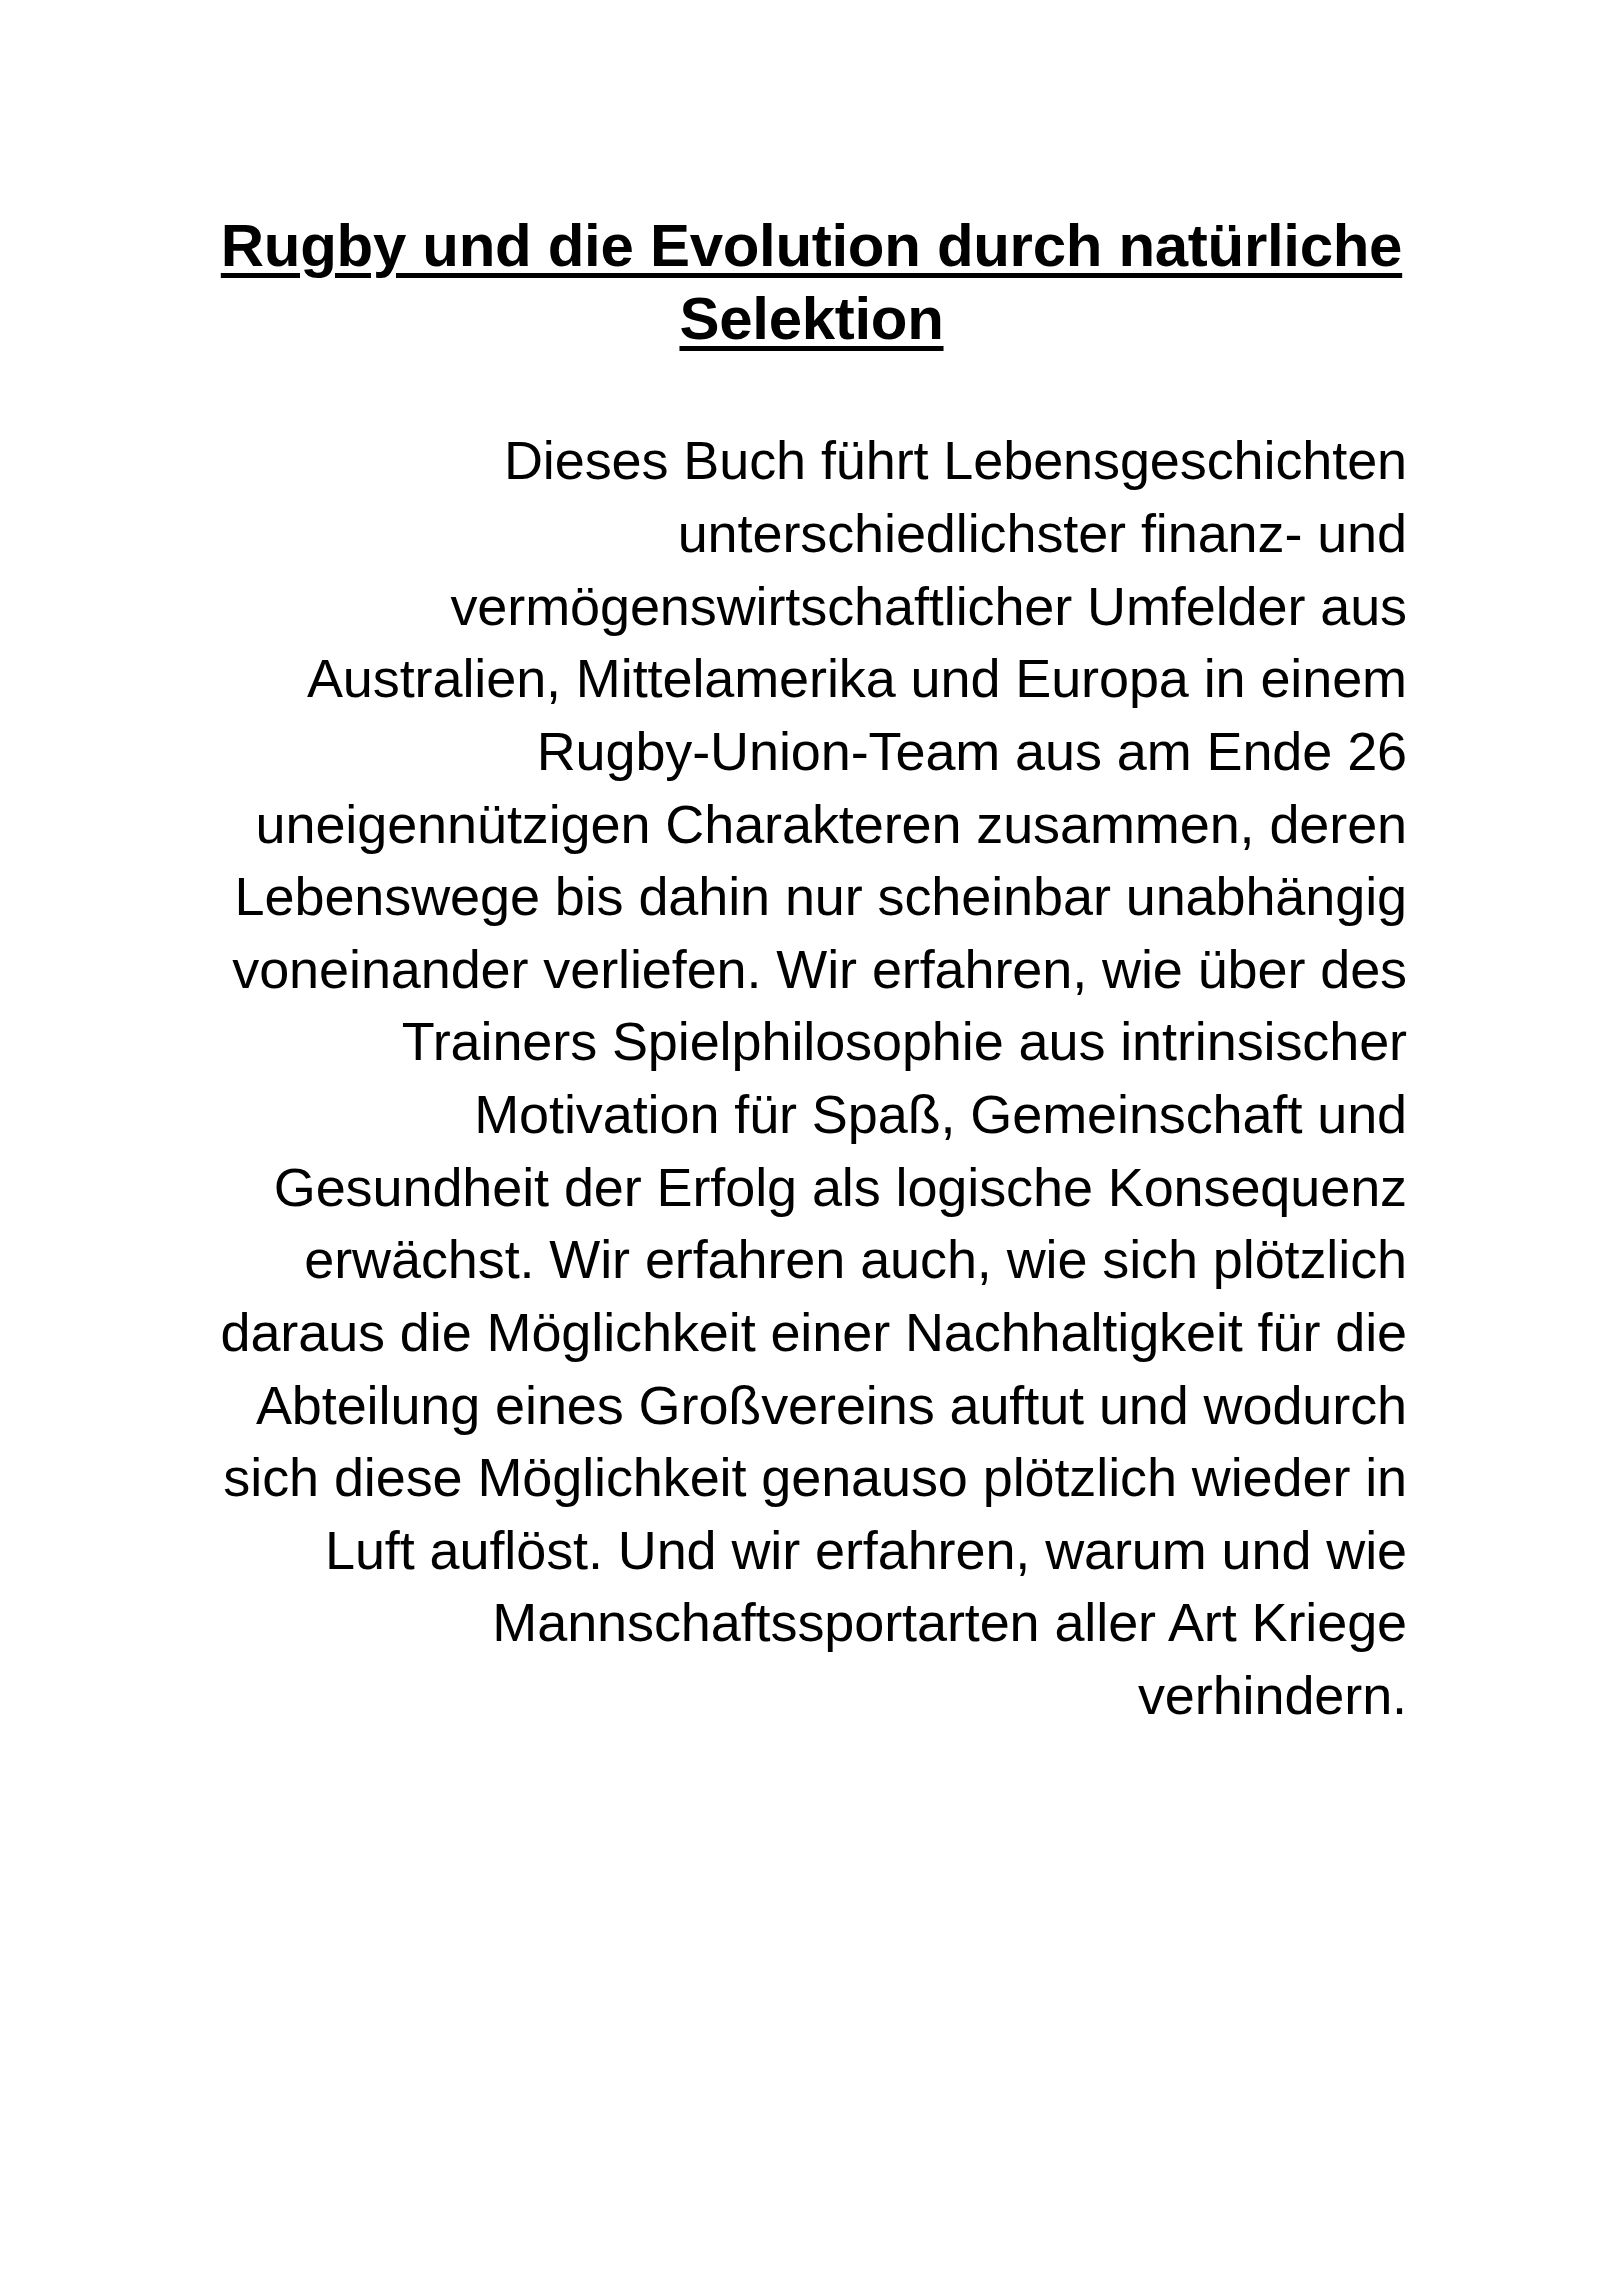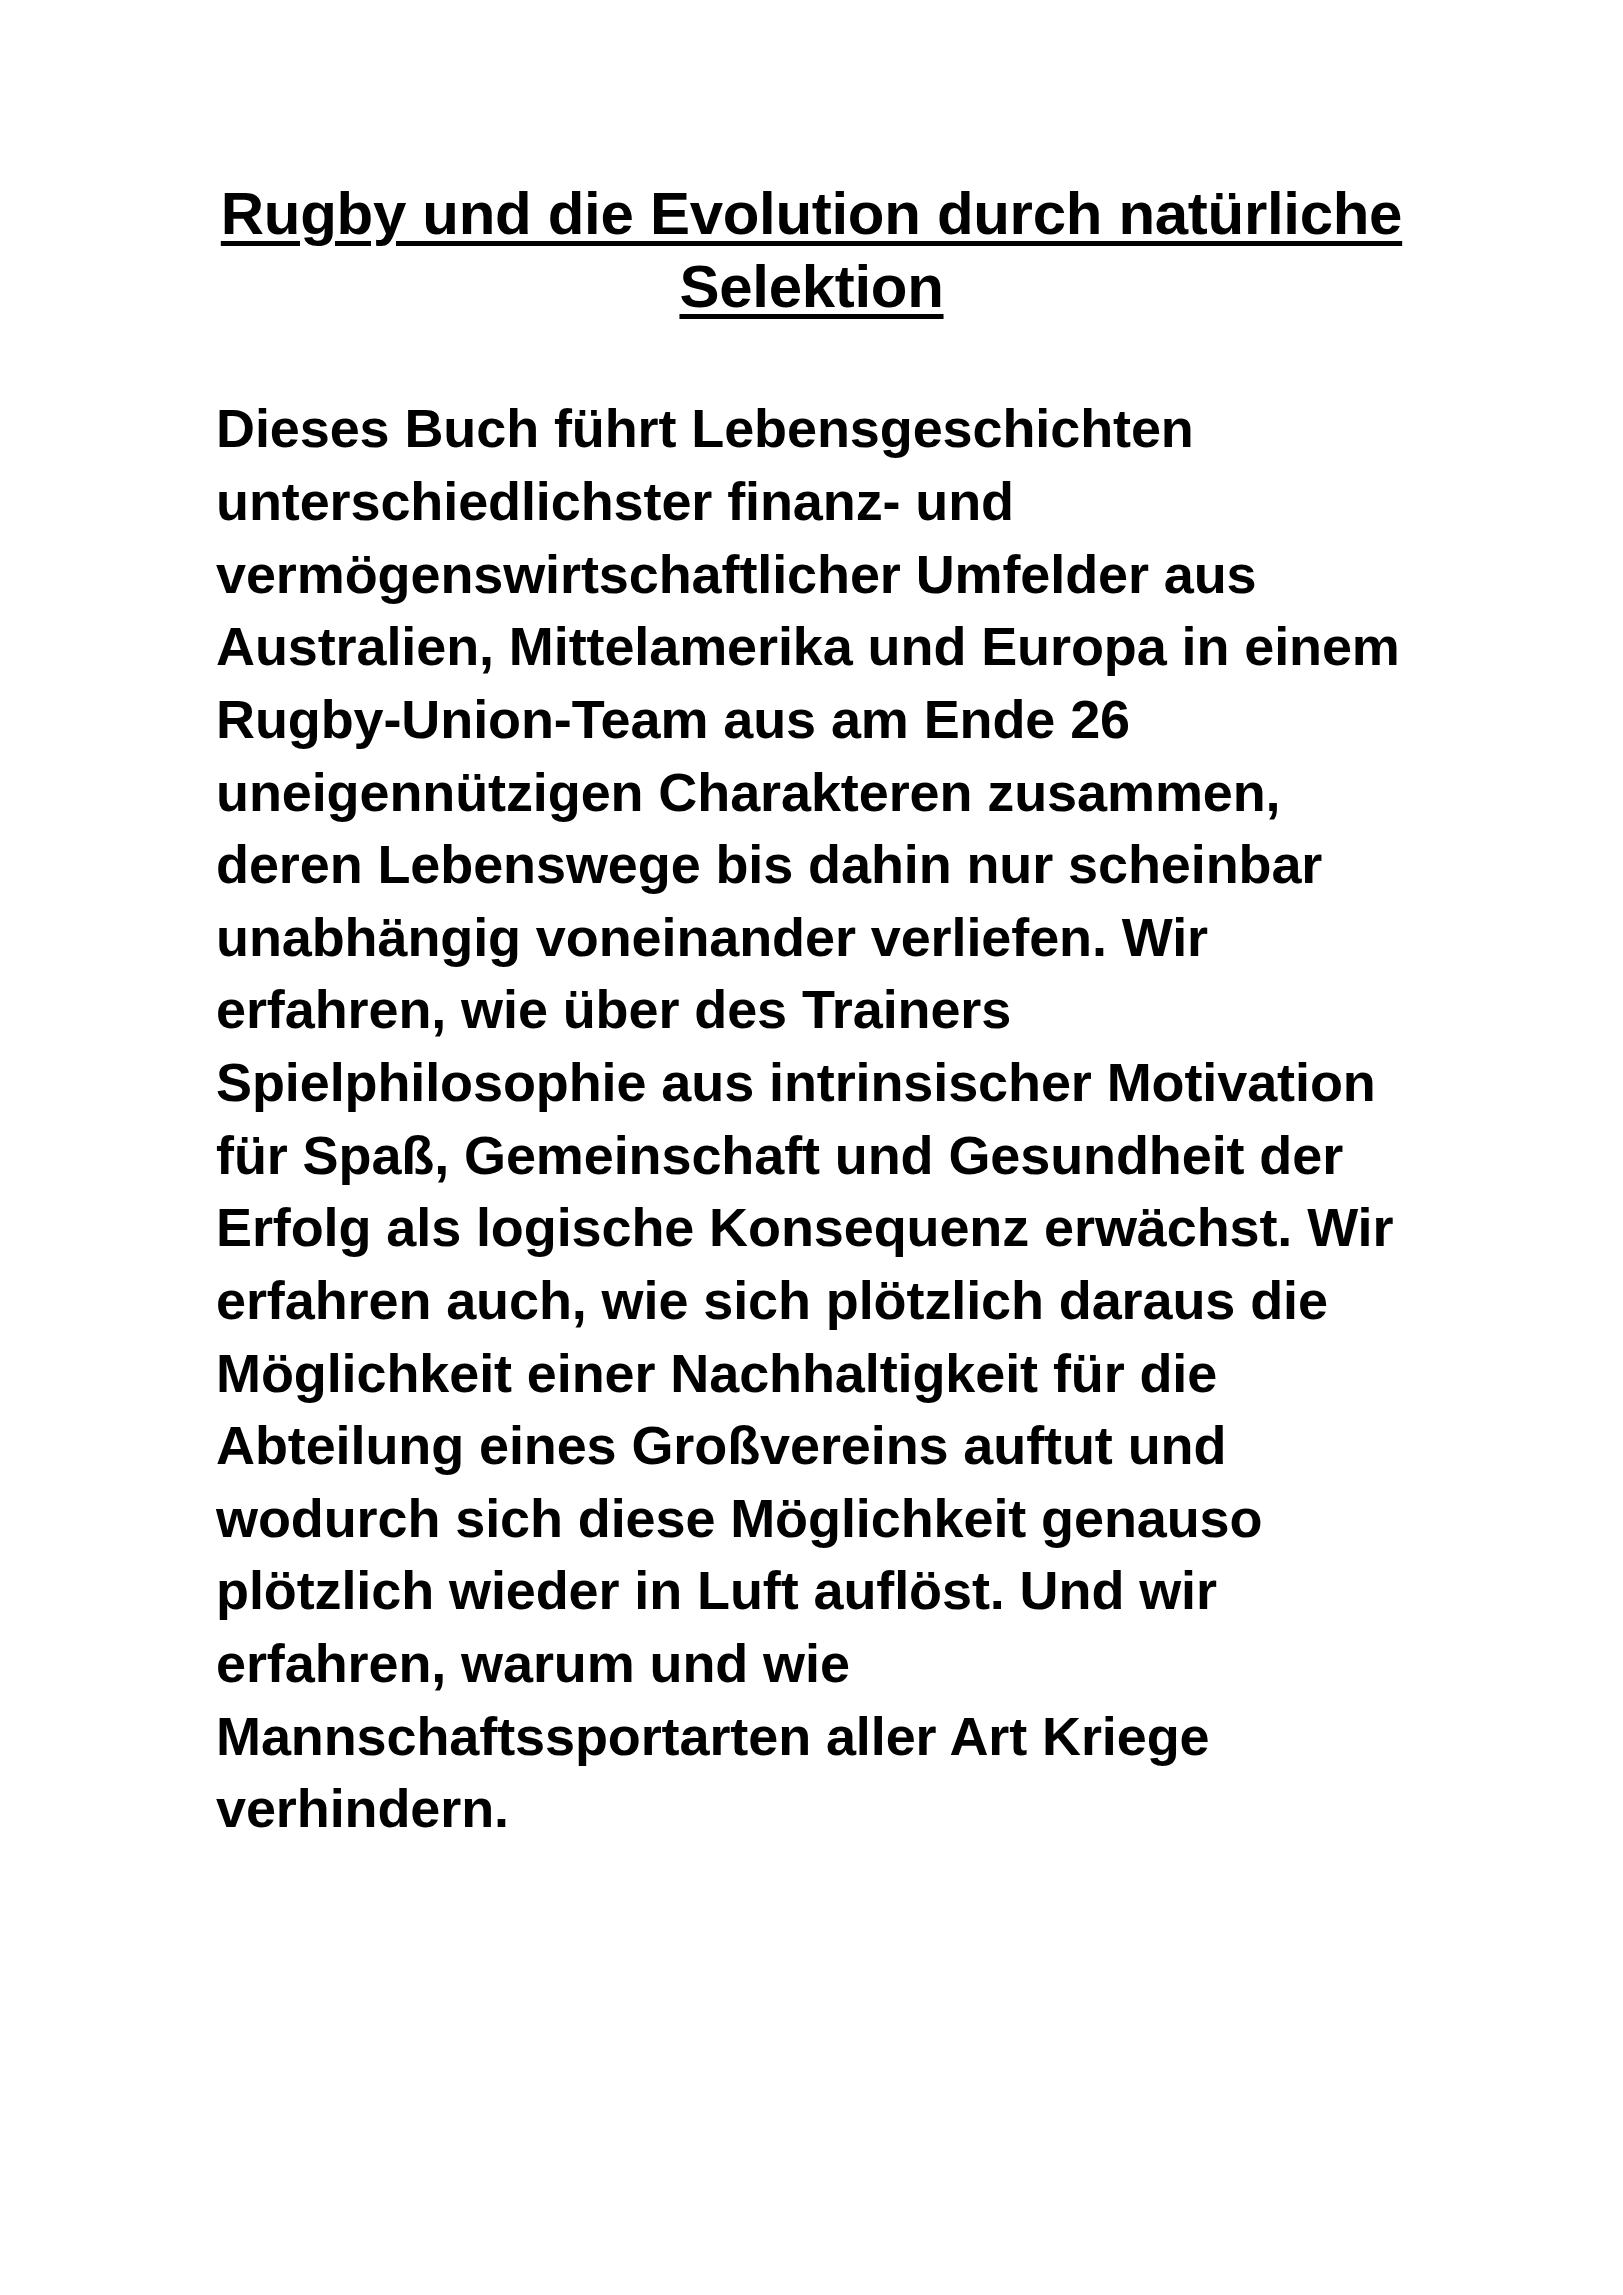--- a/index.html
+++ b/index.html
@@ -14,39 +14,40 @@
     color: #000000;
     -webkit-font-smoothing: antialiased;
   }
   .page {
     box-sizing: border-box;
     width: 1623px;
     height: 2033px;
     background: #ffffff;
     padding: 177px 216px 0 216px;
     display: block;
+    margin-top: 32px;
   }
   .doc-title {
     margin: 0;
     font-size: 60px;
     line-height: 1.22;
     font-weight: bold;
     text-align: center;
     text-decoration: underline;
     text-underline-offset: 6.5px;
     text-decoration-thickness: 4.6px;
     letter-spacing: -0.3px;
   }
   .doc-body {
     margin: 0;
     padding-top: 69px;
     font-size: 54px;
     line-height: 1.345;
-    text-align: left;
-    font-weight: bold;
+    text-align: right;
+    font-weight: normal;
     letter-spacing: -0.1px;
   }
 </style>
 </head>
 <body>
 
 <div class="page">
   <h1 class="doc-title">Rugby und die Evolution durch natürliche Selektion</h1>
   <p class="doc-body">Dieses Buch führt Lebensgeschichten unterschiedlichster finanz- und vermögenswirtschaftlicher Umfelder aus Australien, Mittelamerika und Europa in einem Rugby-Union-Team aus am Ende 26 uneigennützigen Charakteren zusammen, deren Lebenswege bis dahin nur scheinbar unabhängig voneinander verliefen. Wir erfahren, wie über des Trainers Spielphilosophie aus intrinsischer Motivation für Spaß, Gemeinschaft und Gesundheit der Erfolg als logische Konsequenz erwächst. Wir erfahren auch, wie sich plötzlich daraus die Möglichkeit einer Nachhaltigkeit für die Abteilung eines Großvereins auftut und wodurch sich diese Möglichkeit genauso plötzlich wieder in Luft auflöst. Und wir erfahren, warum und wie Mannschaftssportarten aller Art Kriege verhindern.</p>
 </div>

